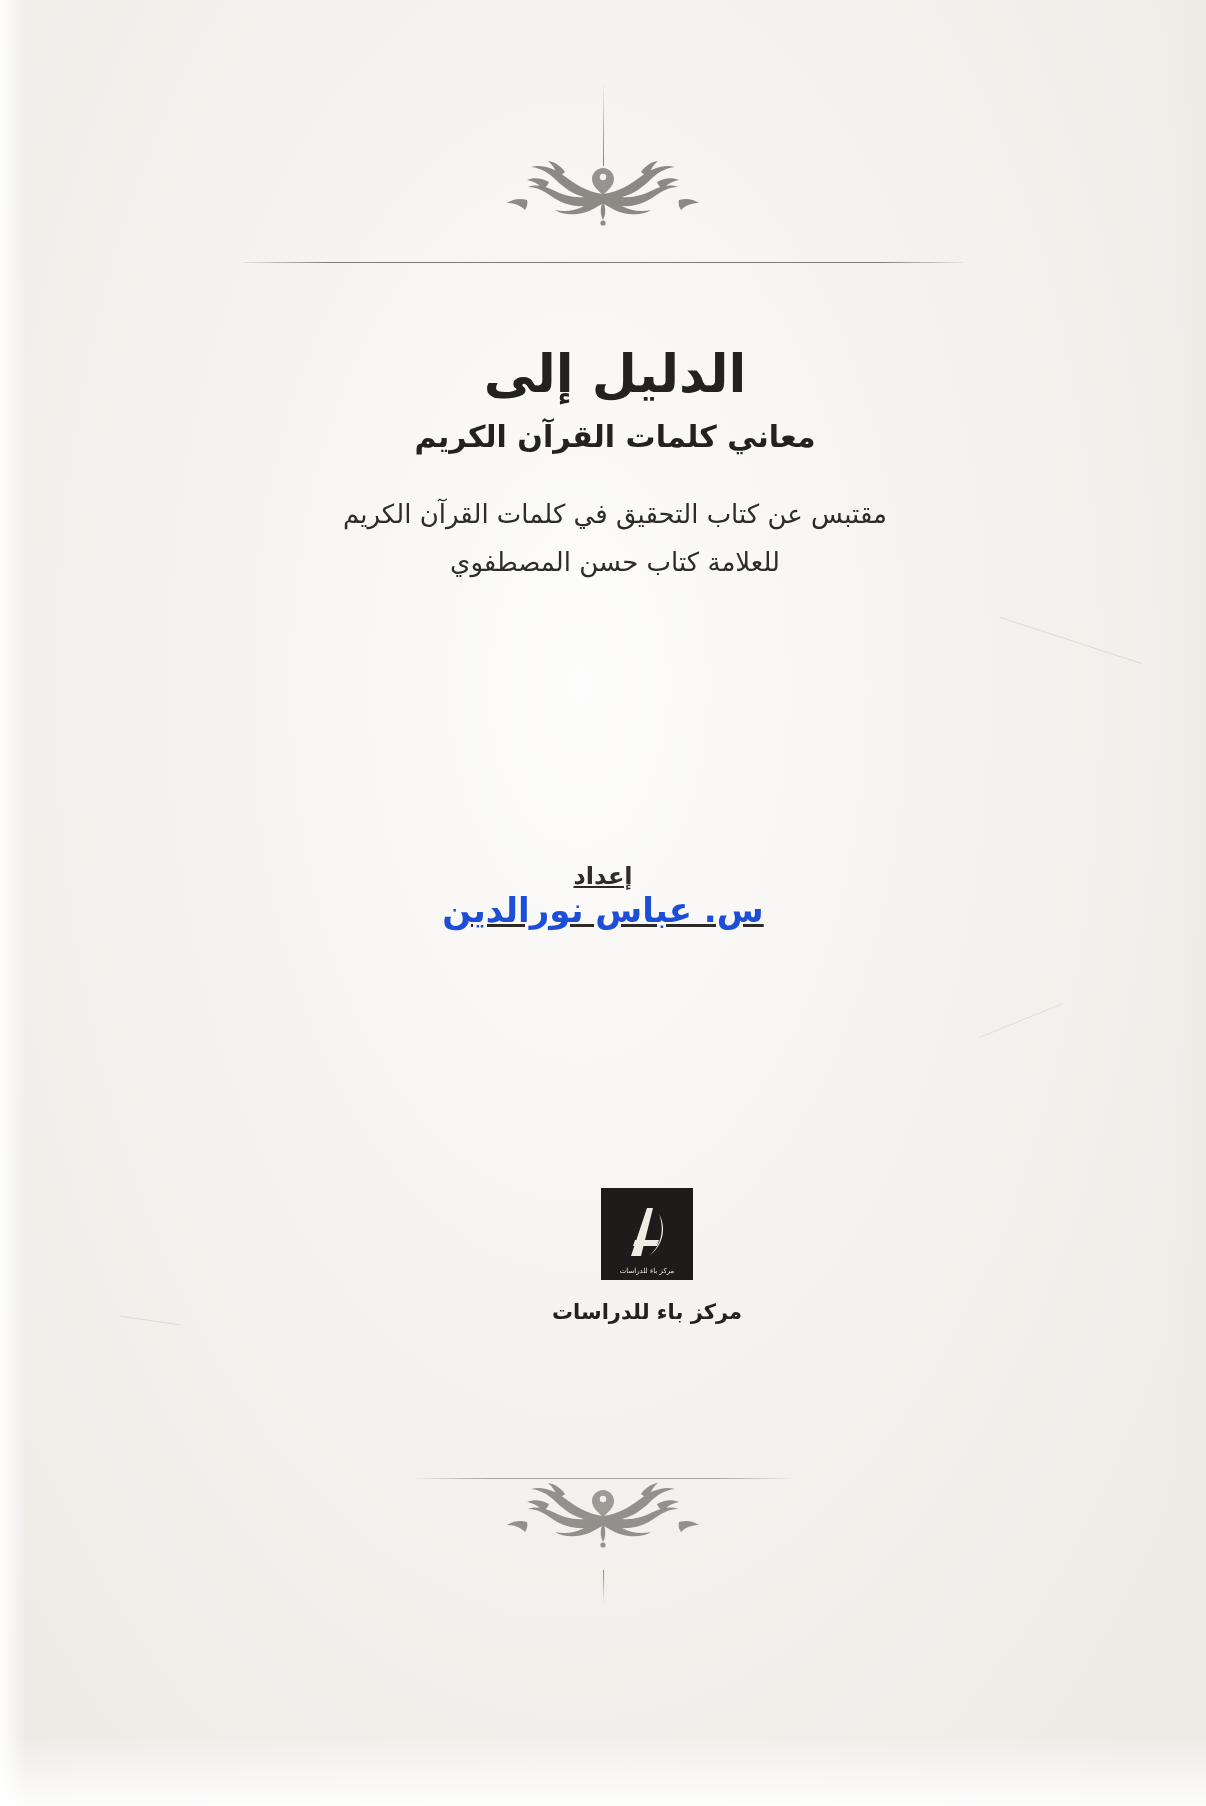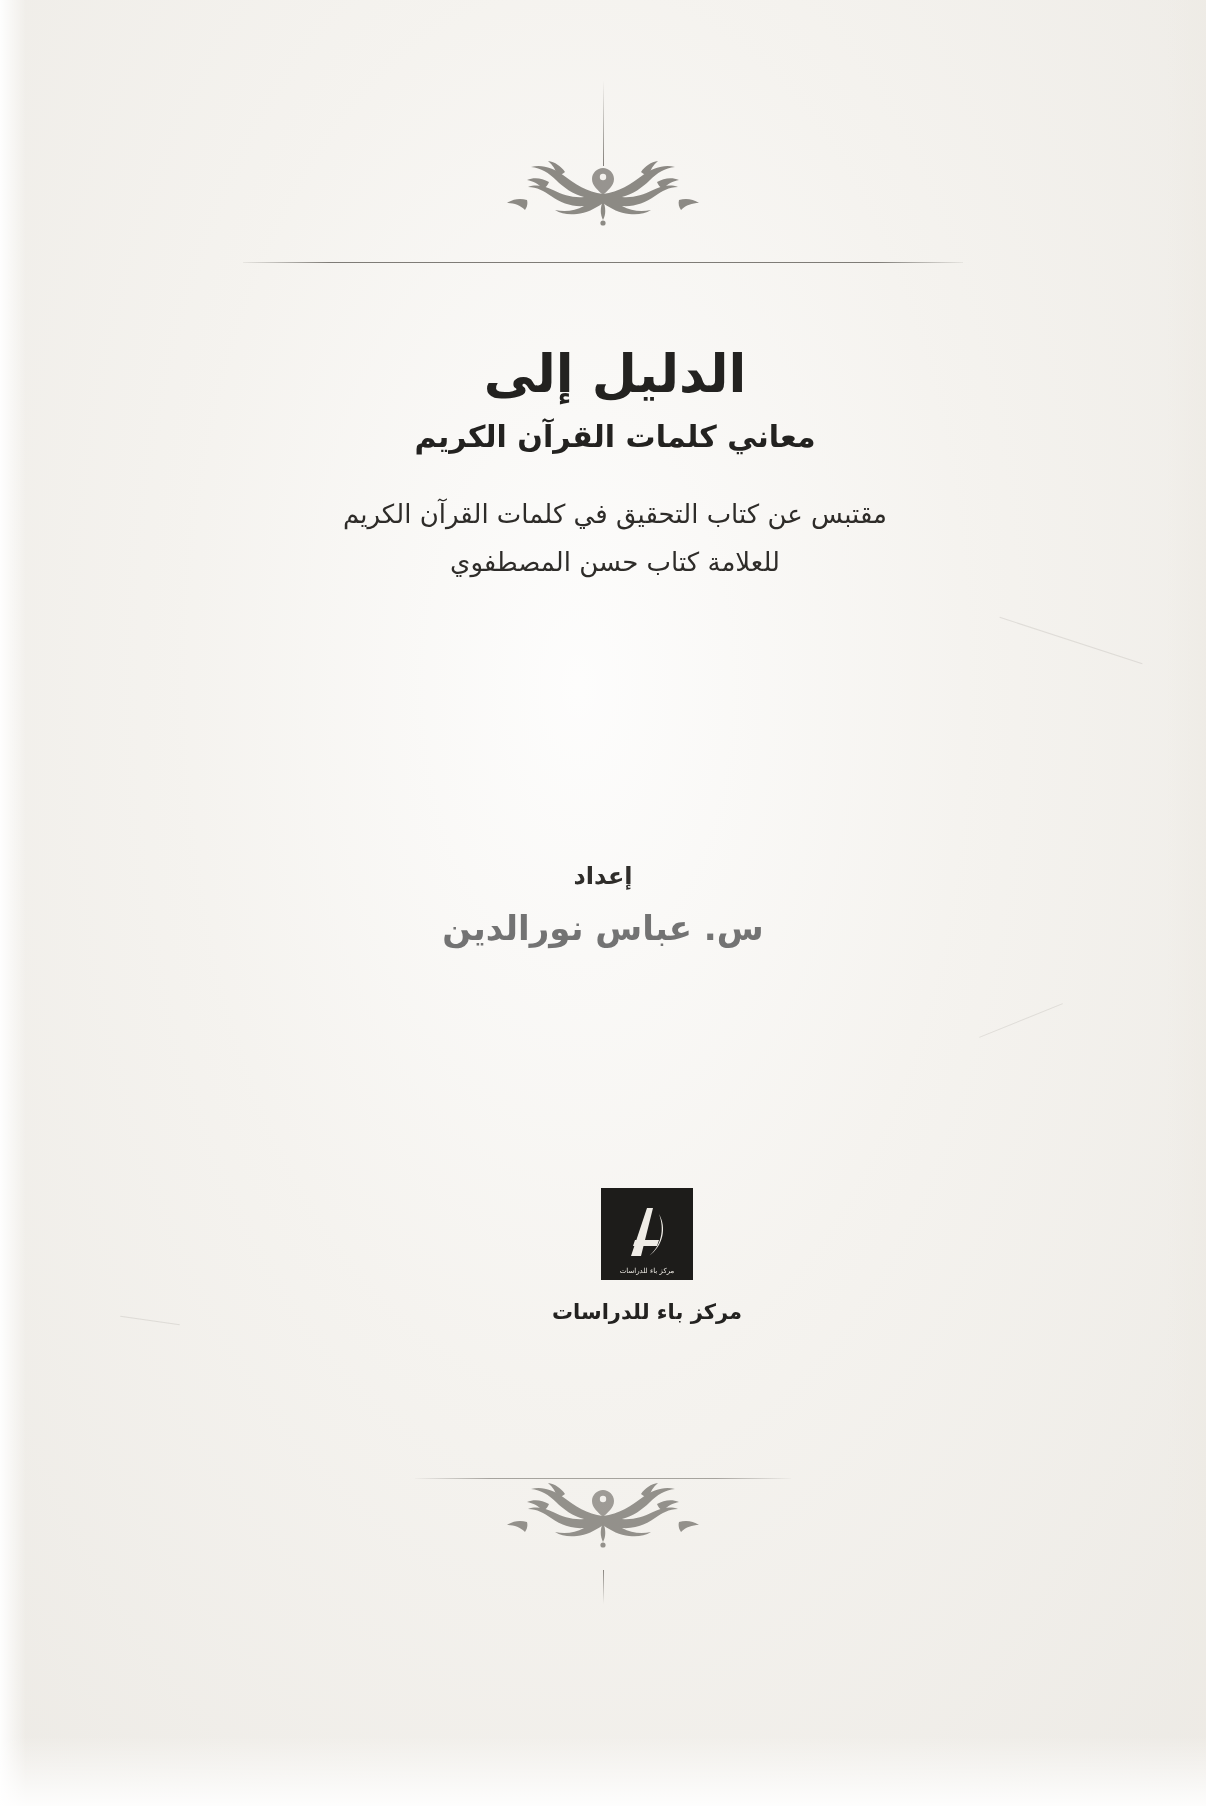--- a/index.html
+++ b/index.html
@@ -118,31 +118,31 @@
     margin-top: 6px;
   }
 
   
   .prep-block {
     position: absolute;
     top: 862px;
     left: 0;
     width: 100%;
     text-align: center;
+    text-decoration: underline;
   }
   .prep-label {
     font-size: 24px;
     font-weight: bold;
     color: #2f2d2a;
   }
   .prep-name {
-    margin-top: 18px;
     font-size: 34px;
     font-weight: bold;
-    color: #737373;
+    color: #1d4ed8;
   }
 
   
   .publisher {
     position: absolute;
     top: 1188px;
     left: 0;
     width: 100%;
     text-align: center;
     padding-left: 44px;

